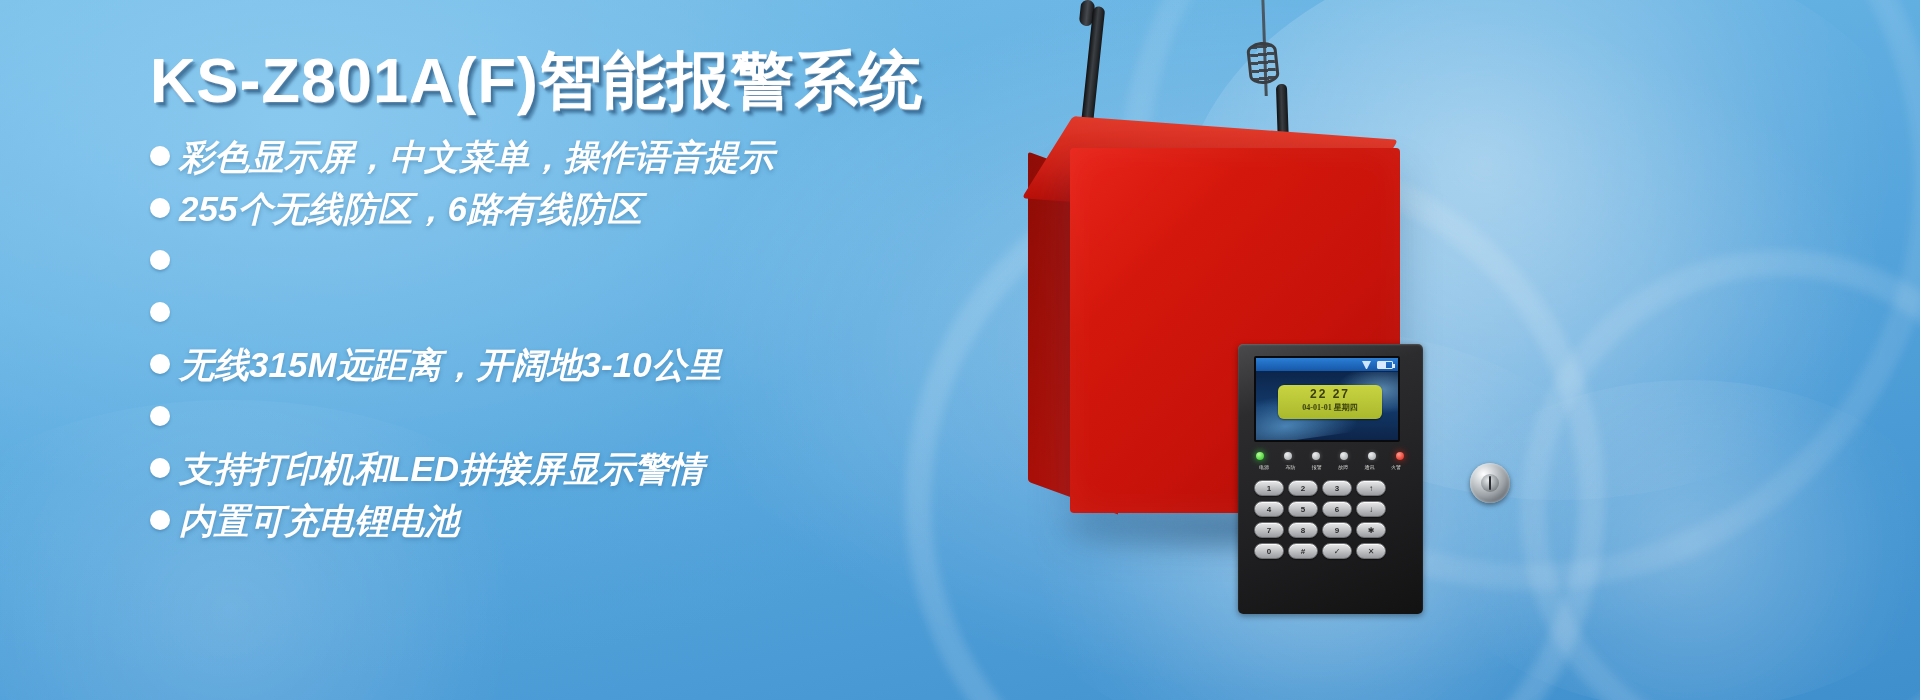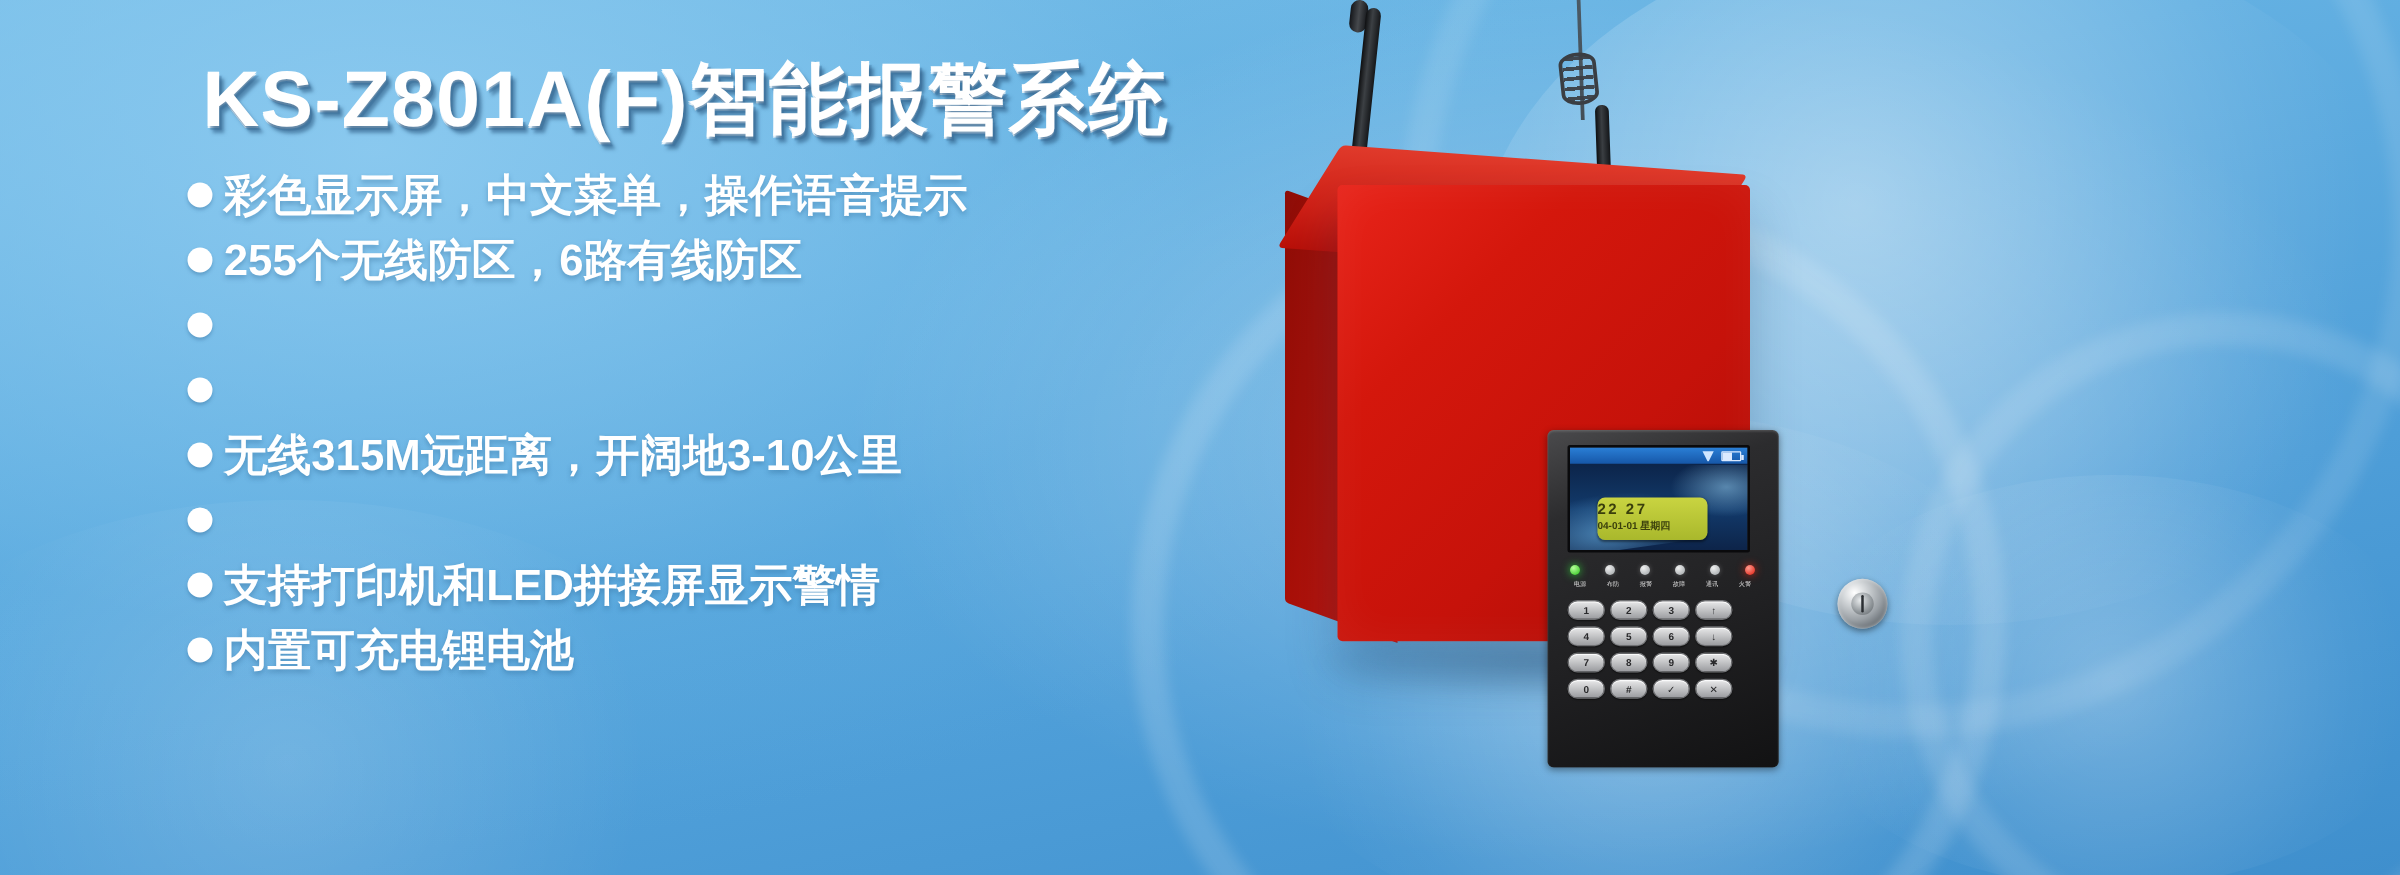--- a/index.html
+++ b/index.html
@@ -44,21 +44,20 @@
     font-weight:bold;
     color:#ffffff;
     letter-spacing:1px;
     line-height:1.15;
     white-space:nowrap;
     text-shadow:
       4px 5px 3px rgba(40,85,125,0.55),
       2px 3px 1px rgba(60,110,155,0.45),
       0 1px 0 rgba(255,255,255,0.85);
     margin-bottom:16px;
-    margin-left:12px;
   }
 
   .features{ list-style:none; }
   .feature{
     display:flex;
     align-items:center;
     font-size:35px;
     font-weight:bold;
     color:#ffffff;
     line-height:1.0;
@@ -68,21 +67,21 @@
     white-space:nowrap;
   }
   .bullet{
     width:20px; height:20px;
     border-radius:50%;
     background:#ffffff;
     flex:0 0 auto;
     margin-right:9px;
     box-shadow:0 2px 3px rgba(38,92,138,0.35);
   }
-  .feature-text{ display:inline-block; }
+  .feature-text{ display:inline-block;font-style:italic; }
 
   
   .device{ position:absolute; left:930px; top:0; width:990px; height:700px; z-index:5; }
 
   
   .ant{ position:absolute; background:#1d1f22; border-radius:6px; }
   .ant-left{
     left:155px; top:6px; width:12px; height:160px;
     transform:rotate(6deg);
     background:linear-gradient(90deg,#0e0f11,#3c4044 45%,#15171a);
@@ -189,28 +188,28 @@
   .lcd-wave{
     position:absolute; left:-8px; bottom:2px; width:120px; height:50px;
     background:radial-gradient(ellipse at 30% 70%, rgba(120,200,255,0.55), rgba(120,200,255,0) 62%);
     transform:rotate(-8deg);
   }
   .lcd-wave2{
     position:absolute; right:-4px; top:14px; width:70px; height:44px;
     background:radial-gradient(ellipse at 70% 40%, rgba(160,220,255,0.5), rgba(160,220,255,0) 64%);
   }
   .lcd-card{
-    position:absolute; left:22px; top:27px; width:88px; height:34px;
+    position:absolute; left:22px; top:27px; width:104px; height:34px;
     background:linear-gradient(180deg,#c9d441,#a9b82c);
     border-radius:6px;
     box-shadow:0 1px 2px rgba(0,0,0,0.45);
-    text-align:left; color:#2b2f08;margin-top:13px;
+    text-align:center; color:#2b2f08;
   }
   .lcd-time{ font-size:12px; font-weight:bold; letter-spacing:2px; line-height:16px; padding-top:1px; color:#3a3f0c; }
-  .lcd-date{ font-size:8px; font-weight:bold; line-height:11px; color:#3a3f0c; letter-spacing:0px; }
+  .lcd-date{ font-size:8px; font-weight:bold; line-height:11px; color:#3a3f0c; letter-spacing:0px;font-family:Liberation Serif, serif; }
 
   
   .led-row{
     position:absolute; left:18px; top:108px; width:148px;
     display:flex; justify-content:space-between; align-items:center;
   }
   .led{ width:8px; height:8px; border-radius:50%; box-shadow:0 0 4px rgba(255,255,255,0.25); }
   .led-green{ background:radial-gradient(circle at 35% 30%,#b6ff9a,#27c217); box-shadow:0 0 7px rgba(50,220,60,0.9); }
   .led-grey{ background:radial-gradient(circle at 35% 30%,#f0f0f0,#9aa0a3); }
   .led-red{ background:radial-gradient(circle at 35% 30%,#ff9a8e,#e01b0c); box-shadow:0 0 7px rgba(235,40,20,0.85); }

